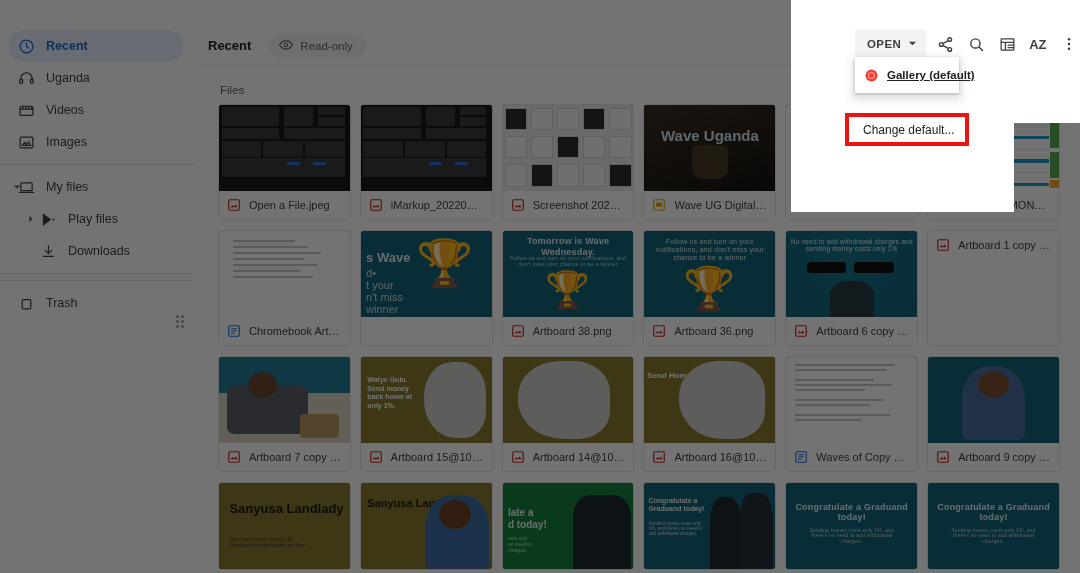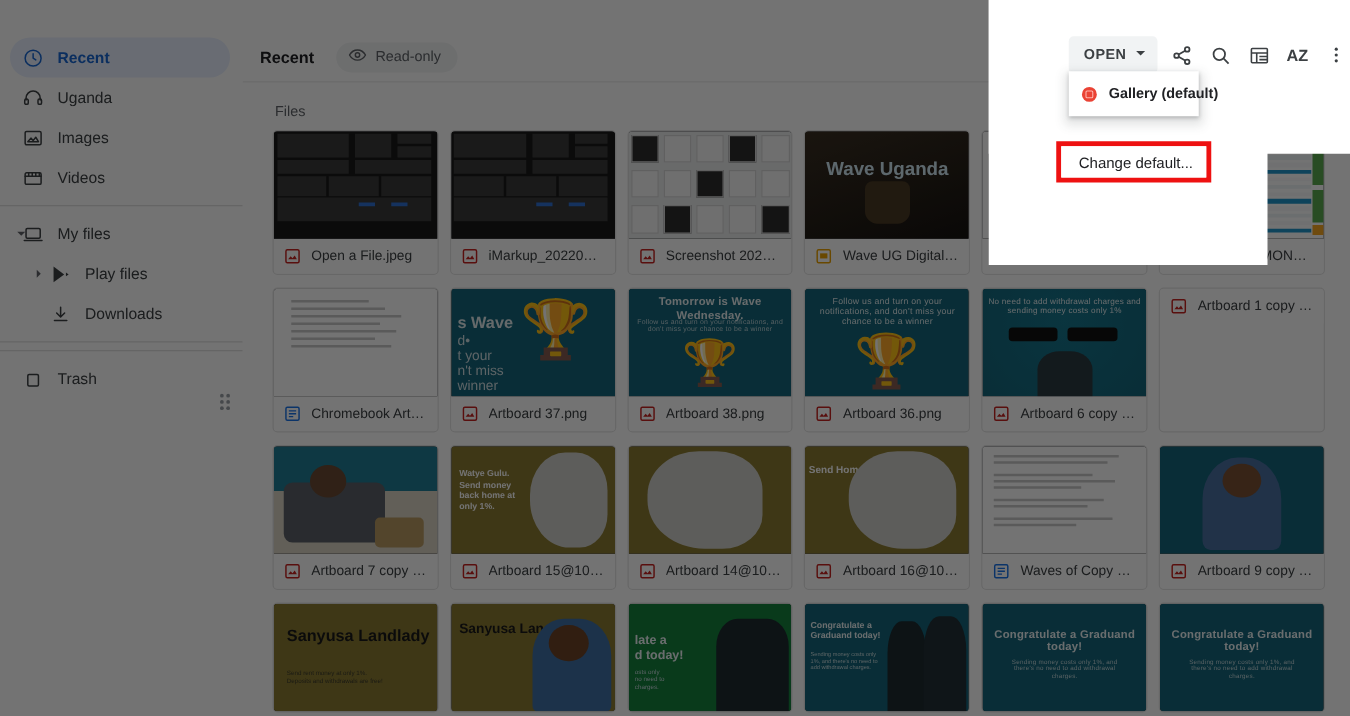--- a/index.html
+++ b/index.html
@@ -158,21 +158,21 @@
     background: #ffffff; z-index: 60;
     box-shadow: 0 1px 3px rgba(60,64,67,.3), 0 4px 8px 3px rgba(60,64,67,.15);
     padding: 6px 0;
   }
   .menu-item {
     height: 24px; display: flex; align-items: center; gap: 9px;
     padding: 0 10px; font-size: 11.5px; color: #202124; cursor: pointer;
   }
   .menu-item.bold { font-weight: bold; }
   .mi-ico { width: 13px; height: 13px; flex: none; display:flex; align-items:center; justify-content:center; }
-  .mi-label { white-space: nowrap; }
+  .mi-label { white-space: nowrap; text-decoration: underline; }
   .highlight-box {
     position: absolute; left: 845px; top: 113px; width: 124px; height: 33px;
     border: 4px solid #ee1111; background: #ffffff; z-index: 59;
   }
   .menu-change-wrap {
     position: absolute; left: 849px; top: 117px; width: 116px; height: 25px;
     z-index: 61; display: flex; align-items: center; padding-left: 14px;
     font-size: 12px; color: #202124; cursor: pointer; background: #fff;
   }
 </style>
@@ -198,34 +198,34 @@
               <path d="M4 14v-2a8 8 0 0116 0v2"></path>
               <rect x="2.5" y="13" width="4" height="6" rx="1.6"></rect>
               <rect x="17.5" y="13" width="4" height="6" rx="1.6"></rect>
             </svg>
           </span>
           <span class="nav-label">Uganda</span>
         </div>
         <div class="nav-item">
           <span class="nav-ico">
             <svg width="17" height="17" viewBox="0 0 24 24" fill="none" stroke="currentColor" stroke-width="1.7" stroke-linecap="round" stroke-linejoin="round">
-              <rect x="3" y="4.5" width="18" height="15" rx="1.6"></rect>
-              <path d="M6 16l3.5-4 2.5 2.8L15 11l3 5z"></path>
-            </svg>
-          </span>
-          <span class="nav-label">Images</span>
+              <rect x="3" y="6" width="18" height="13" rx="1.6"></rect>
+              <path d="M3 10h18M7 6v4M11 6v4M15 6v4M19 6v4"></path>
+            </svg>
+          </span>
+          <span class="nav-label">Videos</span>
         </div>
         <div class="nav-item">
           <span class="nav-ico">
             <svg width="17" height="17" viewBox="0 0 24 24" fill="none" stroke="currentColor" stroke-width="1.7" stroke-linecap="round" stroke-linejoin="round">
-              <rect x="3" y="6" width="18" height="13" rx="1.6"></rect>
-              <path d="M3 10h18M7 6v4M11 6v4M15 6v4M19 6v4"></path>
-            </svg>
-          </span>
-          <span class="nav-label">Videos</span>
+              <rect x="3" y="4.5" width="18" height="15" rx="1.6"></rect>
+              <path d="M6 16l3.5-4 2.5 2.8L15 11l3 5z"></path>
+            </svg>
+          </span>
+          <span class="nav-label">Images</span>
         </div>
         <div class="nav-sep"></div>
         <div class="nav-item">
           <span class="twisty">
             <svg width="8" height="8" viewBox="0 0 10 10">
               <path d="M1 3l4 4 4-4z" fill="#5f6368"></path>
             </svg>
           </span>
           <span class="nav-ico">
             <svg width="17" height="17" viewBox="0 0 24 24" fill="none" stroke="currentColor" stroke-width="1.7" stroke-linecap="round" stroke-linejoin="round">
@@ -478,29 +478,20 @@
           </div>
         </div>
         <div class="card">
           <div class="thumb">
             <div class="art" style="background:#14657a">
               <div style="position:absolute;left:4%;top:22%;font-size:13px;font-weight:bold;color:#dfe9ec">s Wave</div>
               <div style="position:absolute;left:4%;top:42%;font-size:11px;color:#cfdde2">d•<br>t your<br>n't miss<br>winner</div>
               <div class="trophy" style="left:28%;top:6%;">🏆</div>
             </div>
           </div>
-          <div class="cap">
-            <span class="ftype">
-              <svg width="14" height="14" viewBox="0 0 24 24" fill="none" stroke="#c5221f" stroke-width="2">
-                <rect x="3" y="3" width="18" height="18" rx="2"></rect>
-                <path d="M6 16l3.5-4 2.5 2.8L15 11l3 5z" fill="#c5221f" stroke="none"></path>
-              </svg>
-            </span>
-            <span class="cap-label">Artboard 37.png</span>
-          </div>
         </div>
         <div class="card">
           <div class="thumb">
             <div class="art" style="background:#14657a">
               <div class="art-txt" style="top:6%;font-size:9px;color:#e6eef0">Tomorrow is Wave Wednesday.</div>
               <div class="art-txt" style="top:28%;font-size:5.5px;font-weight:normal;color:#bdd2d8">Follow us and turn on your notifications, and don't miss your chance to be a winner</div>
               <div class="trophy" style="top:44%;font-size:36px">🏆</div>
             </div>
           </div>
           <div class="cap">

